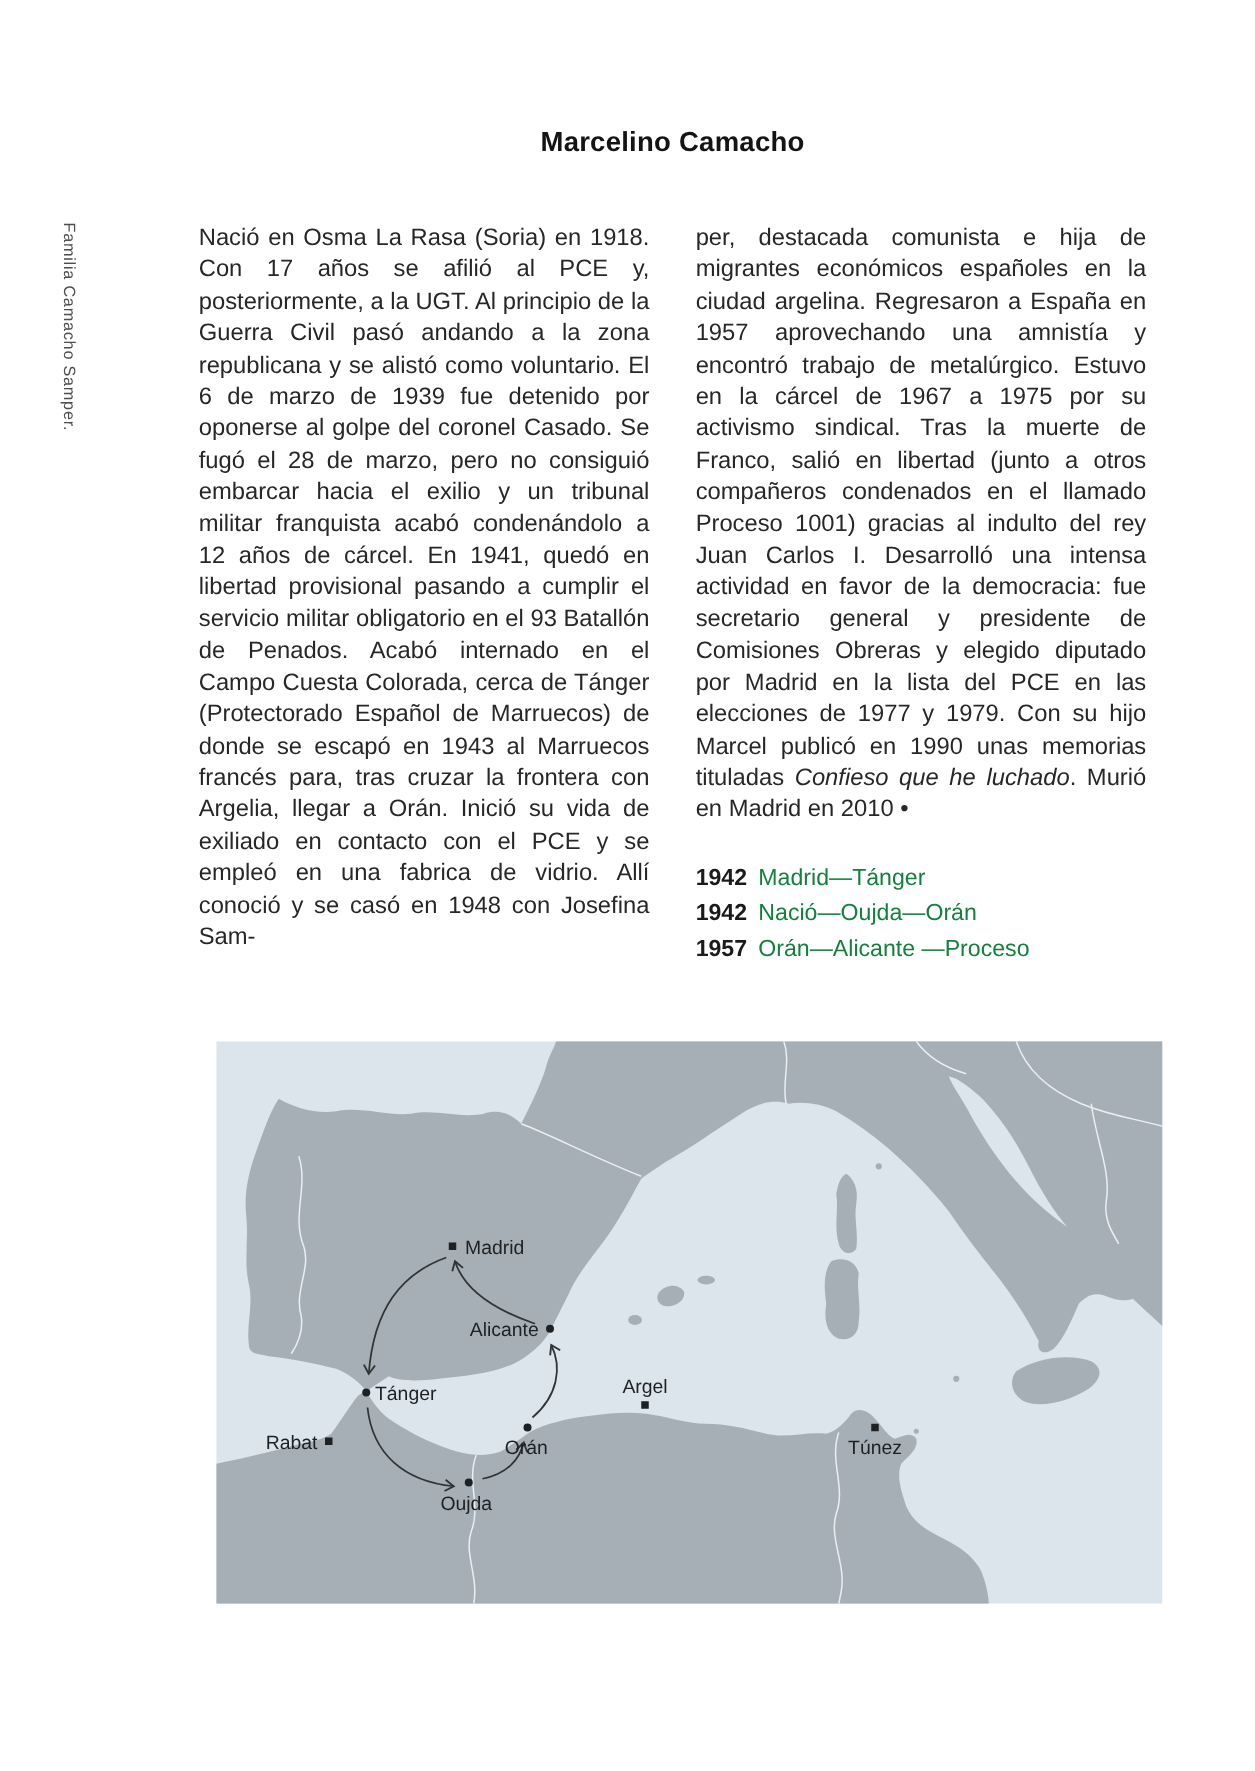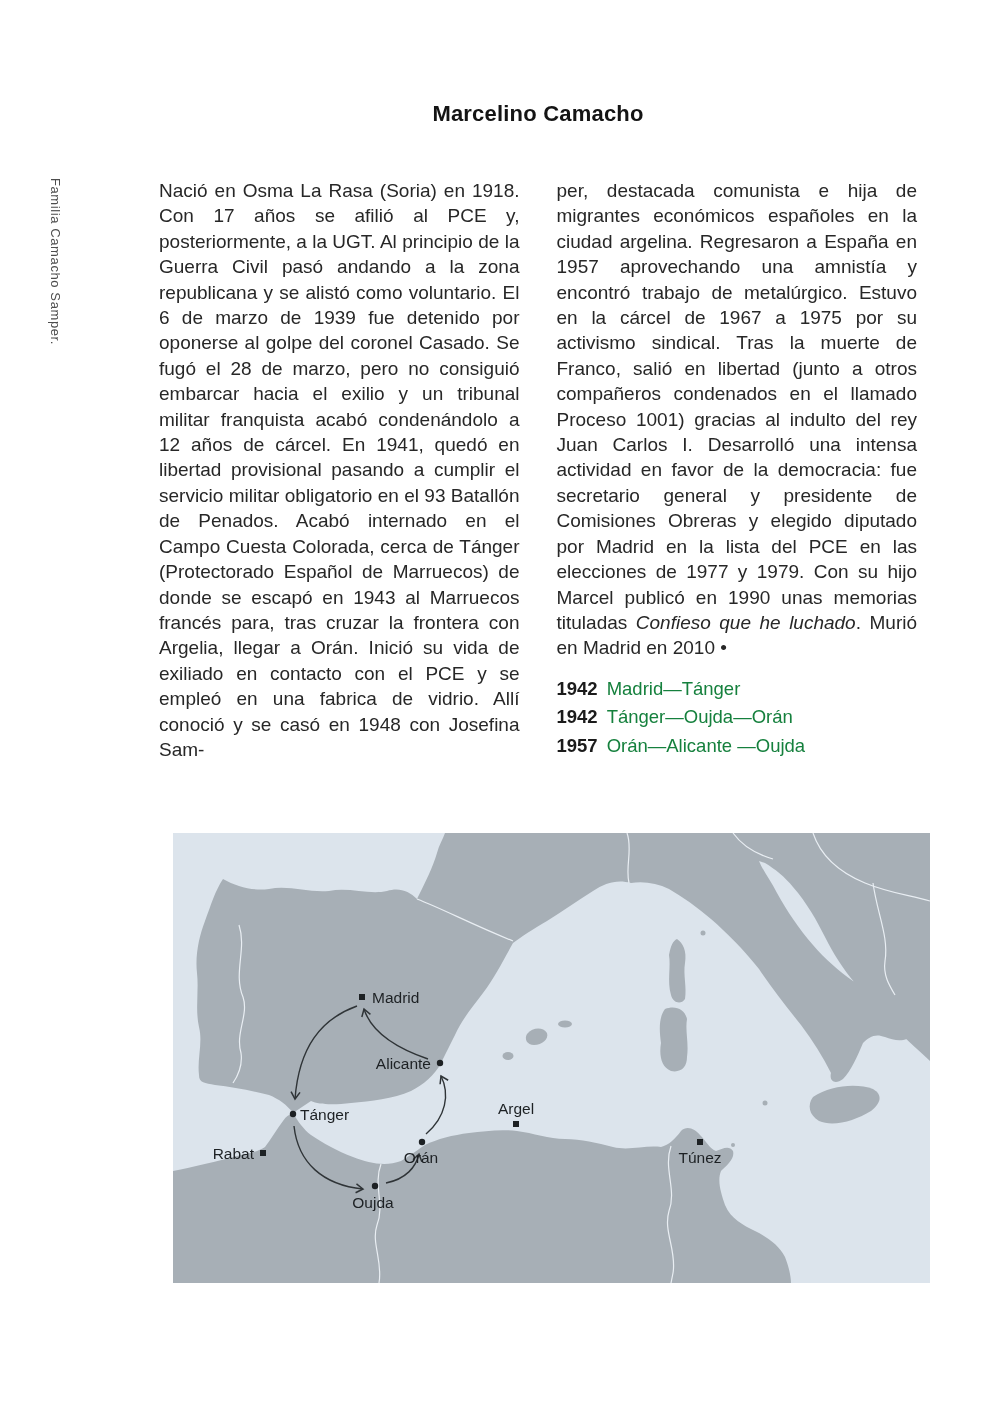--- a/index.html
+++ b/index.html
@@ -18,21 +18,21 @@
     writing-mode:vertical-rl; font-size:13px; color:#4d4d4d;
     letter-spacing:0.6px; white-space:nowrap;
   }
   .columns {
     position:absolute; top:178px; left:159px; width:758px;
     display:flex; gap:37px;
   }
   .col { width:366px; font-size:19px; line-height:25.4px; text-align:justify; }
   .col p { margin:0; }
   .italic { font-style:italic; }
-  .timeline { margin-top:14px; }
+  .timeline { margin-top:27px; }
   .timeline-row { display:flex; font-size:18.5px; line-height:28.5px; text-align:left; }
   .timeline-row .year { font-weight:bold; margin-right:9px; color:#1b1b1b; }
   .timeline-row .route { color:#15803d; }
   .map { position:absolute; top:833px; left:173px; width:757px; height:450px; }
   .map svg { display:block; }
   .map text { font-family:"Liberation Sans", sans-serif; }
 </style>
 </head>
 <body>
 
@@ -48,25 +48,25 @@
     </div>
     <div class="col">
       <p><span>per, destacada comunista e hija de migrantes económicos españoles en la ciudad argelina. Regresaron a España en 1957 aprovechando una amnistía y encontró trabajo de metalúrgico. Estuvo en la cárcel de 1967 a 1975 por su activismo sindical. Tras la muerte de Franco, salió en libertad (junto a otros compañeros condenados en el llamado Proceso 1001) gracias al indulto del rey Juan Carlos I. Desarrolló una intensa actividad en favor de la democracia: fue secretario general y presidente de Comisiones Obreras y elegido diputado por Madrid en la lista del PCE en las elecciones de 1977 y 1979. Con su hijo Marcel publicó en 1990 unas memorias tituladas </span><span class="italic">Confieso que he luchado</span><span>. Murió en Madrid en 2010 •</span></p>
       <div class="timeline" id="timeline">
           <div class="timeline-row">
             <span class="year">1942</span>
             <span class="route">Madrid—Tánger</span>
           </div>
           <div class="timeline-row">
             <span class="year">1942</span>
-            <span class="route">Tánger—Oujda—Orán</span>
+            <span class="route">Nació—Oujda—Orán</span>
           </div>
           <div class="timeline-row">
             <span class="year">1957</span>
-            <span class="route">Orán—Alicante —Oujda</span>
+            <span class="route">Orán—Alicante —Proceso</span>
           </div>
         </div>
     </div>
   </div>
 
   <div class="map">
     <svg id="map-svg" width="757" height="450" viewBox="0 0 757 450">
       <defs>
         <marker id="arrowhead" markerWidth="16" markerHeight="14" refX="0" refY="0" orient="auto" markerUnits="userSpaceOnUse" viewBox="-10 -7 16 14">
           <path d="M -7,-4.5 L 0,0 L -7,4.5" fill="none" stroke="#2f3437" stroke-width="1.5" class="arrowhead-path"></path>

